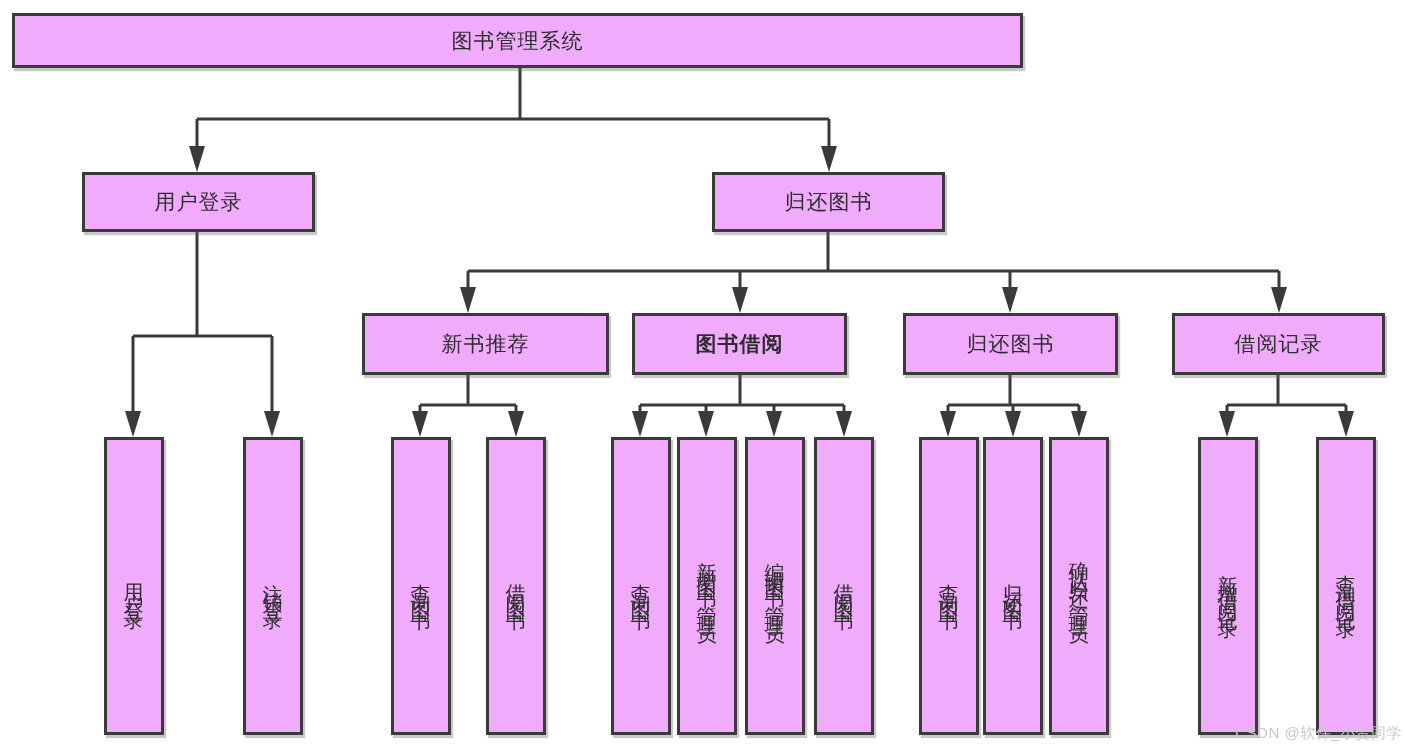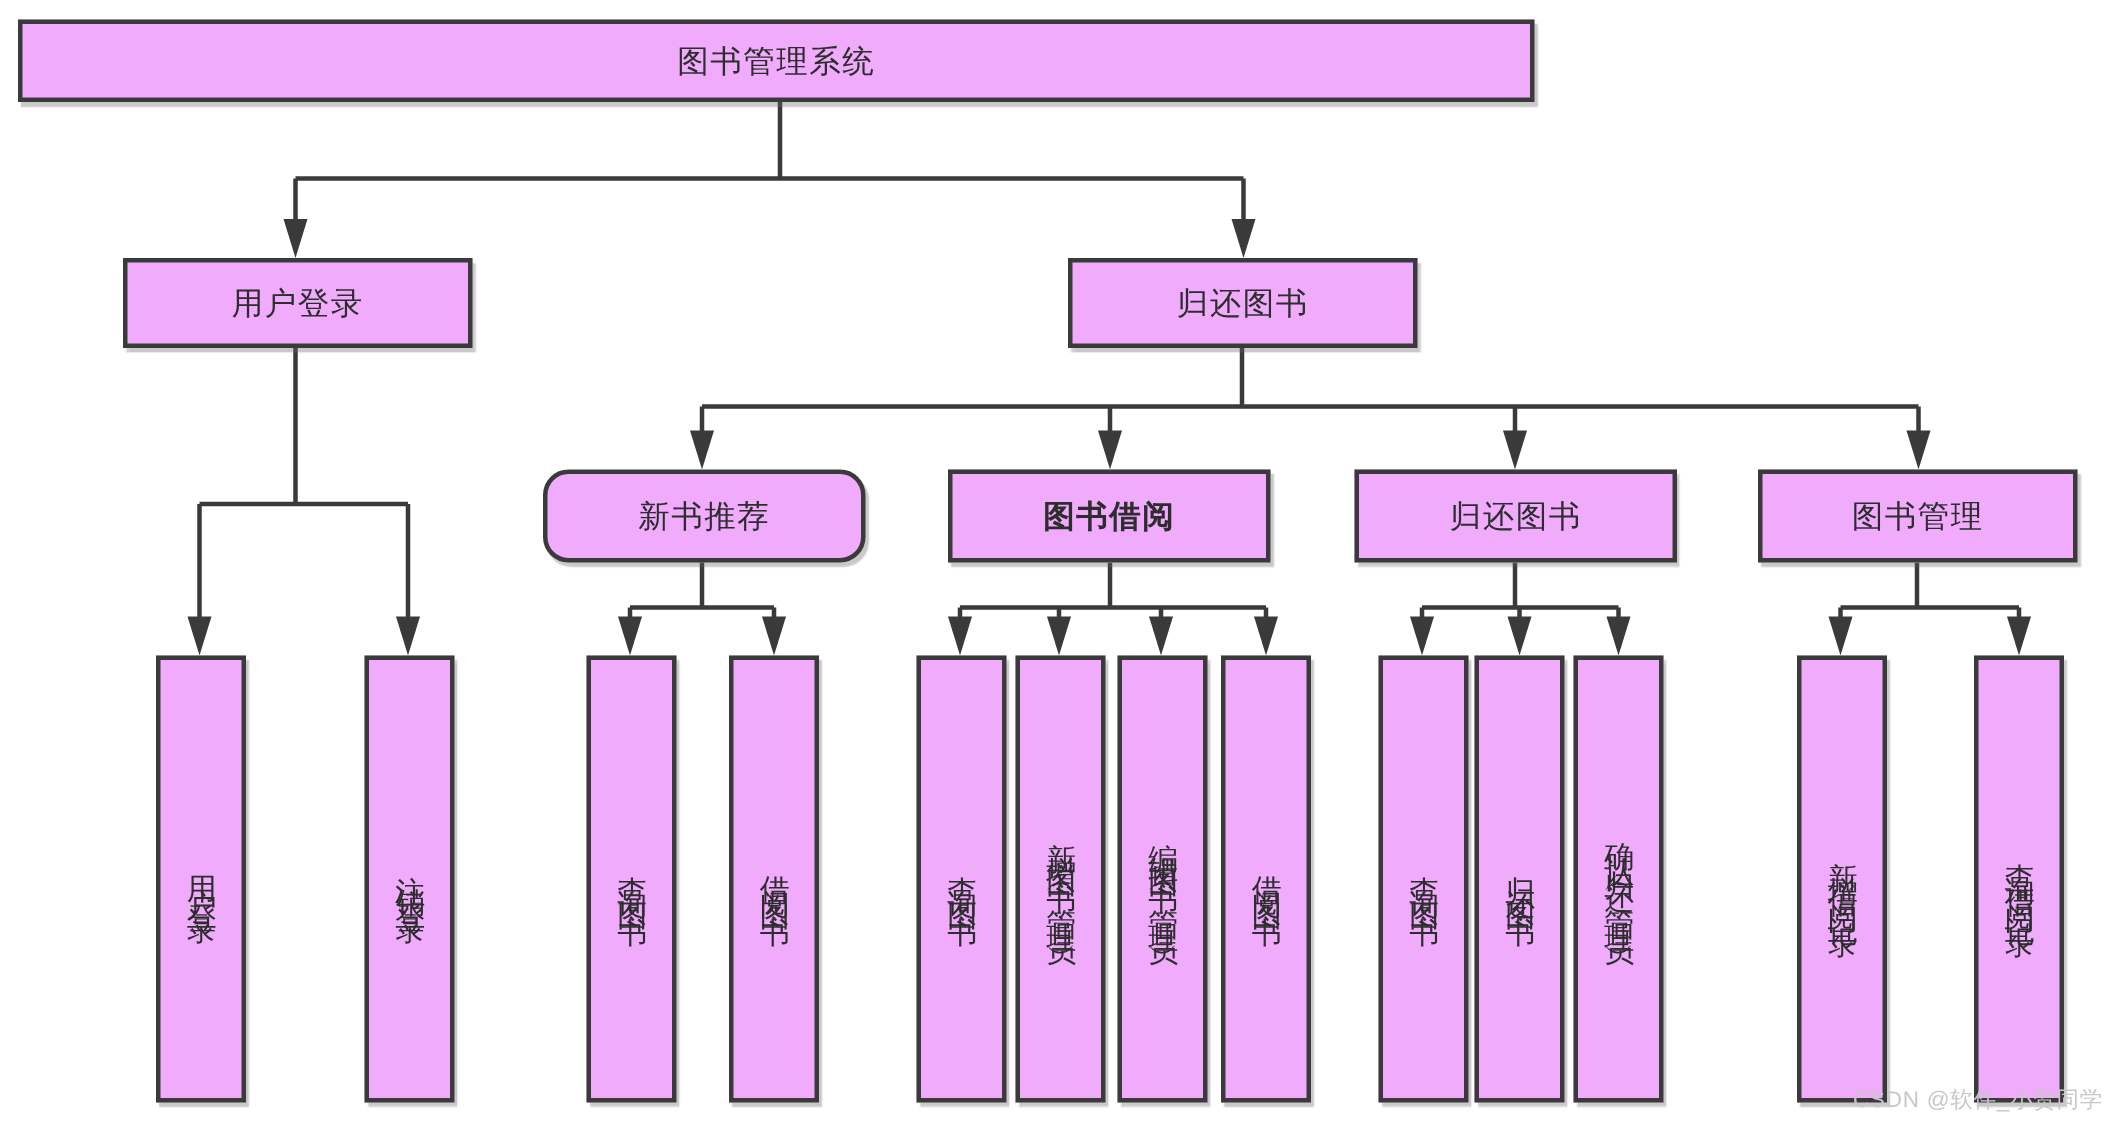--- a/index.html
+++ b/index.html
@@ -50,21 +50,21 @@
     writing-mode:vertical-rl;
     text-orientation:mixed;
     font-size:20px;
     letter-spacing:9px;
     line-height:1;
   }
   
   .n-root            {left:12px;  top:13px;  width:1011px; height:55px;}
   .n-user-login      {left:82px;  top:172px; width:233px;  height:60px;}
   .n-book-mgmt       {left:712px; top:172px; width:233px;  height:60px;}
-  .n-new-book-rec    {left:362px; top:313px; width:215px;  height:62px;border-radius:17px;}
+  .n-new-book-rec    {left:362px; top:313px; width:247px;  height:62px;}
   .n-book-borrow     {left:632px; top:313px; width:215px;  height:62px;font-weight:bold;}
   .n-current-borrow  {left:903px; top:313px; width:215px;  height:62px;}
   .n-borrow-records  {left:1172px;top:313px; width:213px;  height:62px;}
   .n-leaf-user-login     {left:104px;  top:437px;}
   .n-leaf-logout         {left:243px;  top:437px;}
   .n-leaf-query-books-1  {left:391px;  top:437px;}
   .n-leaf-borrow-books-1 {left:486px;  top:437px;}
   .n-leaf-query-books-2  {left:611px;  top:437px;}
   .n-leaf-add-books      {left:677px;  top:437px;}
   .n-leaf-edit-books     {left:745px;  top:437px;}
@@ -163,21 +163,21 @@
   <div class="node hnode n-new-book-rec">
     <span>新书推荐</span>
   </div>
   <div class="node hnode n-book-borrow">
     <span>图书借阅</span>
   </div>
   <div class="node hnode n-current-borrow">
     <span>归还图书</span>
   </div>
   <div class="node hnode n-borrow-records">
-    <span>图书管理</span>
+    <span>借阅记录</span>
   </div>
 
   <div class="node vnode n-leaf-user-login">
     <span>用户登录</span>
   </div>
   <div class="node vnode n-leaf-logout">
     <span>注销登录</span>
   </div>
 
   <div class="node vnode n-leaf-query-books-1">

